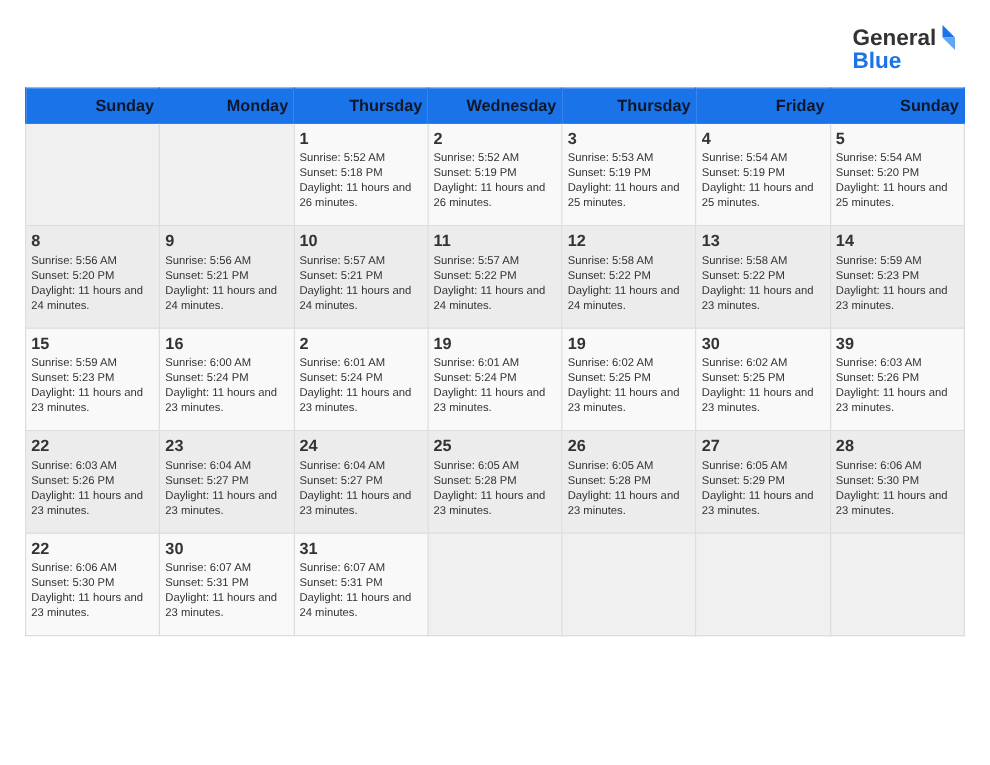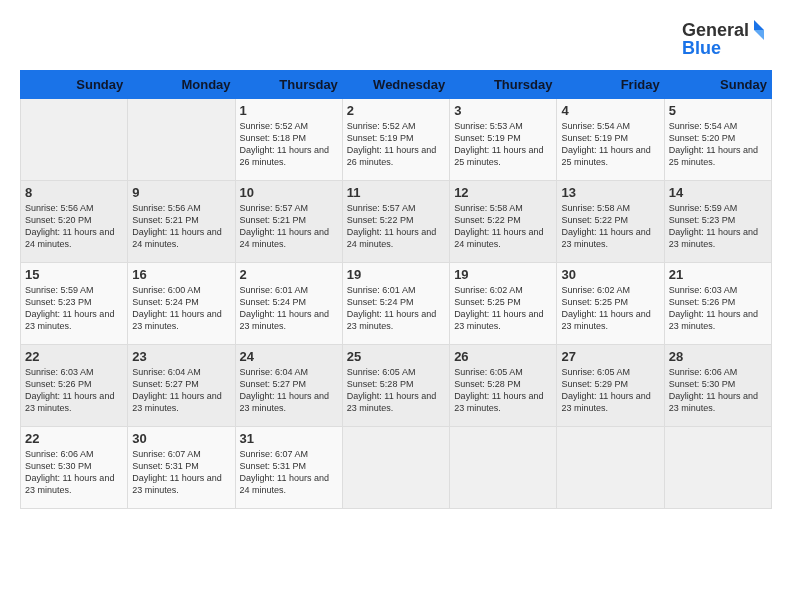--- a/index.html
+++ b/index.html
@@ -191,21 +191,21 @@
           </td>
           <td>
             <span class="day-num">19</span>
             <div class="cell-text">Sunrise: 6:02 AM<br>Sunset: 5:25 PM<br>Daylight: 11 hours and 23 minutes.</div>
           </td>
           <td>
             <span class="day-num">30</span>
             <div class="cell-text">Sunrise: 6:02 AM<br>Sunset: 5:25 PM<br>Daylight: 11 hours and 23 minutes.</div>
           </td>
           <td>
-            <span class="day-num">21</span>
+            <span class="day-num">39</span>
             <div class="cell-text">Sunrise: 6:03 AM<br>Sunset: 5:26 PM<br>Daylight: 11 hours and 23 minutes.</div>
           </td>
         </tr>
         <tr>
           <td>
             <span class="day-num">22</span>
             <div class="cell-text">Sunrise: 6:03 AM<br>Sunset: 5:26 PM<br>Daylight: 11 hours and 23 minutes.</div>
           </td>
           <td>
             <span class="day-num">23</span>

